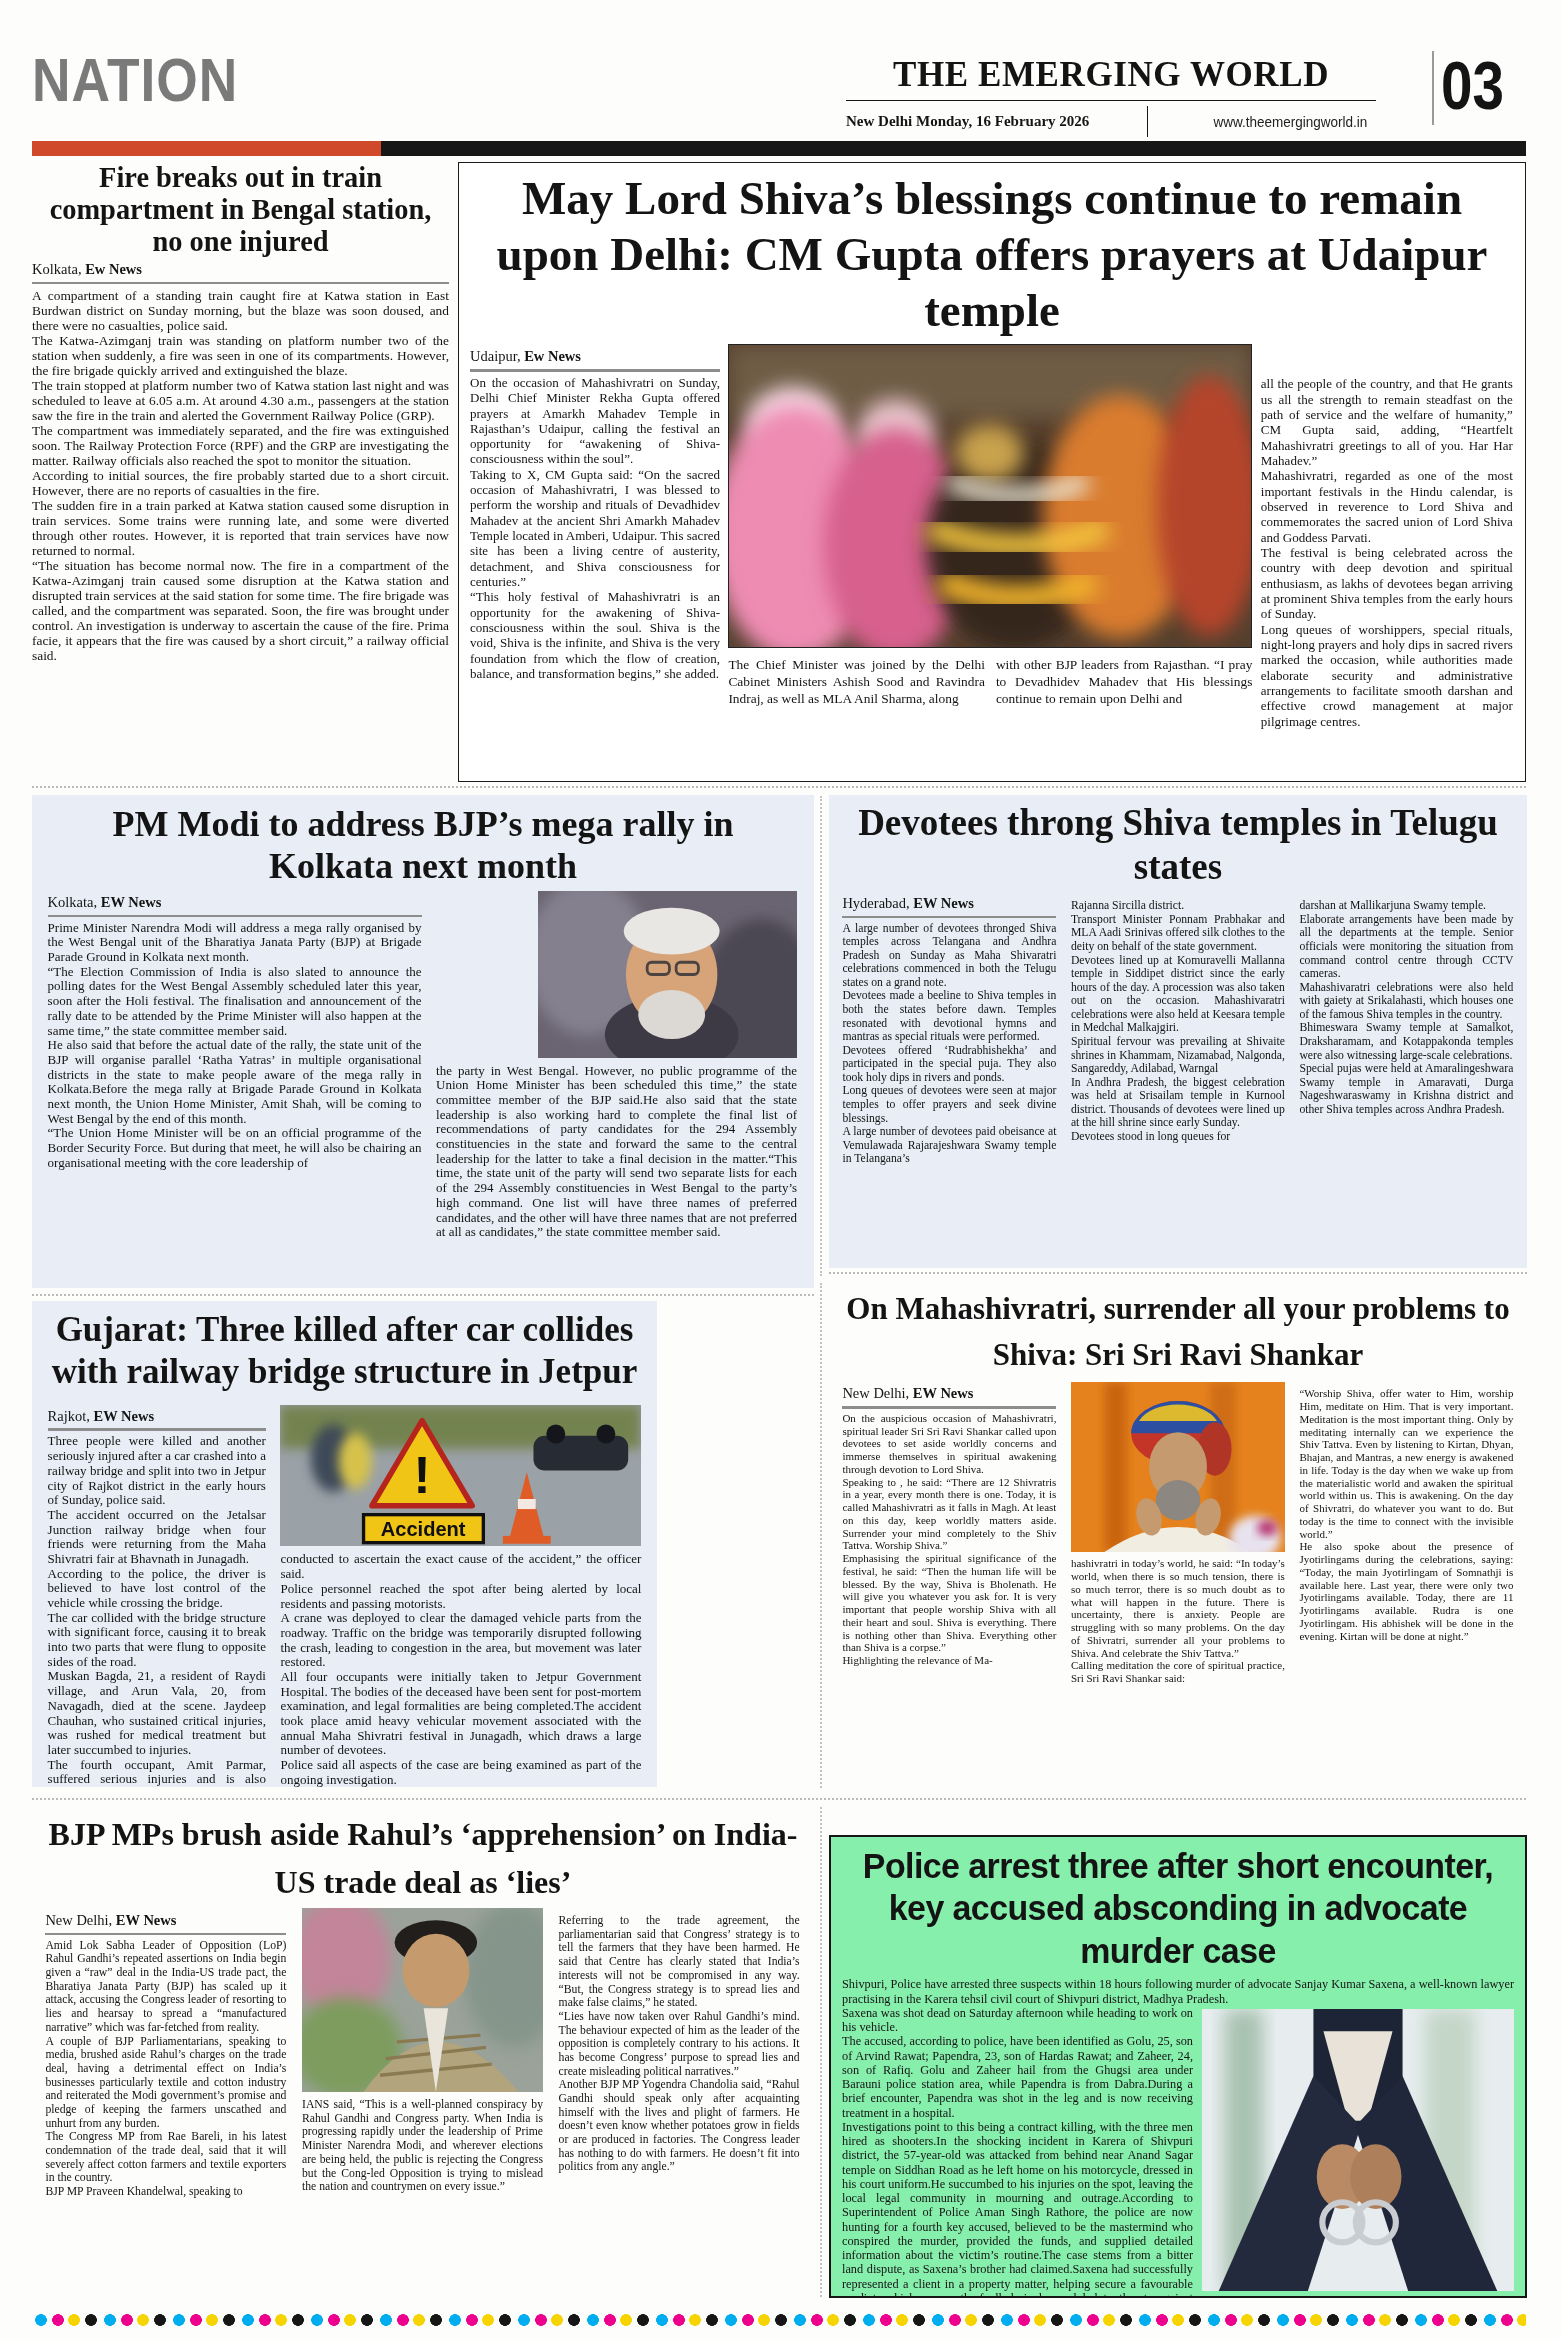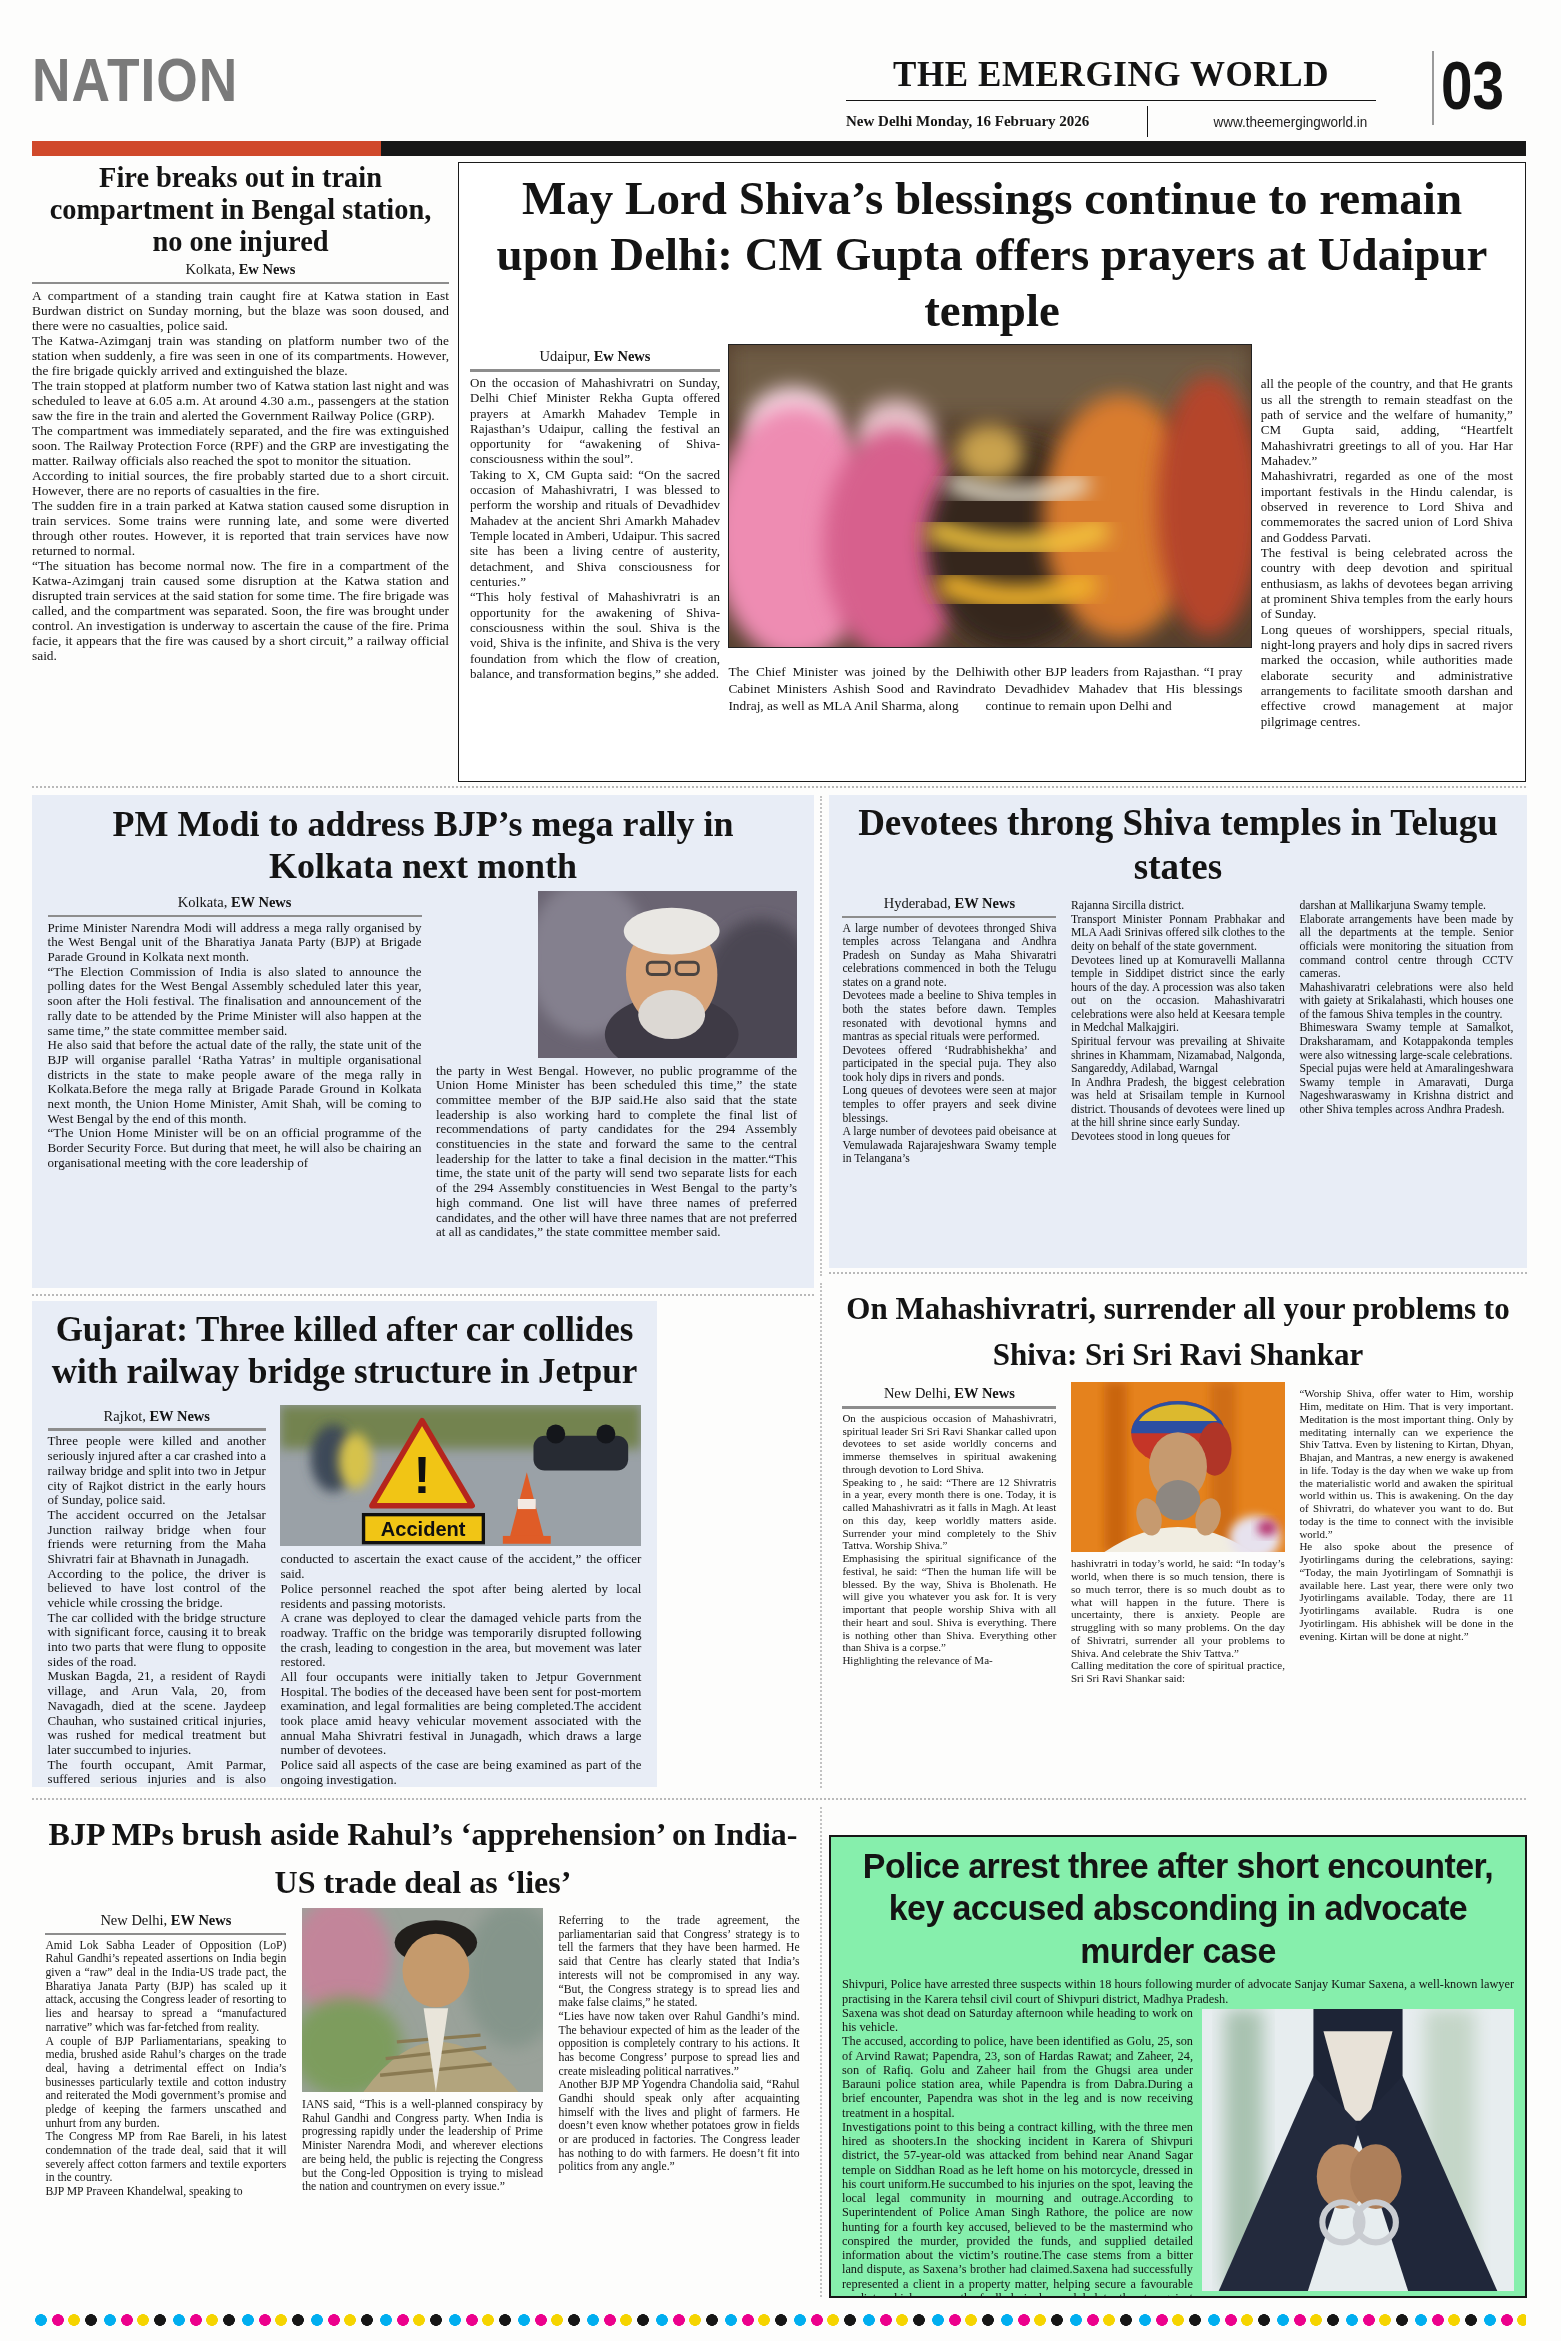--- a/index.html
+++ b/index.html
@@ -21,21 +21,21 @@
     transform:scaleX(.9);transform-origin:center;}
   .pagenum-block{position:absolute;left:1432px;top:51px;display:flex;align-items:flex-start;}
   .pagenum-vdiv{width:1.7px;height:74px;background:#9a9a9a;margin-right:7.8px;}
   .page-number{font-family:"Liberation Sans",sans-serif;font-weight:bold;font-size:69px;line-height:1;
     transform:scaleX(.82);transform-origin:left top;}
   .color-bar{position:absolute;left:32px;top:141px;width:1494px;height:15px;
     background:linear-gradient(to right,#d0492b 0 349px,#171717 349px);}
 
   
   .headline{font-weight:bold;text-align:center;line-height:1.12;}
-  .dateline{text-align:center;font-size:14.5px;margin-top:3.3px;}
+  .dateline{text-align:left;font-size:14.5px;margin-top:3.3px;}
   .dateline .agency{font-weight:bold;}
   .dl-rule{height:2.8px;background:#8d8d8d;margin:3.9px 0 3.3px 0;}
   .body p{margin:0 0 0 0;text-align:justify;}
   .cols{display:flex;}
   .panel-blue{background:#e8edf6;}
   .hsep{position:absolute;border-top:2.2px dotted #b9b9b9;}
   .vsep{position:absolute;border-left:2.2px dotted #c2c2c2;}
 
   
   .art-fire{position:absolute;left:32px;top:162px;width:417px;height:620px;overflow:hidden;}
@@ -43,21 +43,21 @@
   .art-fire .body{font-size:13.4px;line-height:1.12;}
 
   
   .art-lead{position:absolute;left:458px;top:162px;width:1068px;height:620px;
     border:1.7px solid #1b1b1b;background:#fff;padding:6.7px 11px;overflow:hidden;}
   .art-lead .headline{font-size:47px;line-height:1.2;}
   .art-lead .cols{gap:8.4px;margin-top:5.6px;}
   .lead-col{width:250px;font-size:13px;line-height:1.18;}
   .lead-col3{width:252px;font-size:13px;line-height:1.18;padding-top:32px;}
   .lead-center{width:524px;}
-  .lead-caption{display:flex;margin-top:14px;font-size:13.4px;line-height:1.25;}
+  .lead-caption{display:flex;gap:11px;margin-top:7px;font-size:13.4px;line-height:1.25;}
   .lead-caption div{width:257px;text-align:justify;}
 
   
   .art-modi{position:absolute;left:32px;top:795px;width:782px;height:493px;
     padding:7.8px 15.6px;overflow:hidden;}
   .art-modi .headline{font-size:36px;line-height:1.18;}
   .art-modi .cols{gap:14.5px;margin-top:3.3px;}
   .modi-col1{width:374px;font-size:13px;line-height:1.13;}
   .modi-col2{width:361px;font-size:13px;line-height:1.13;}
   .modi-col2 svg{display:block;margin-left:auto;margin-bottom:5.6px;}

